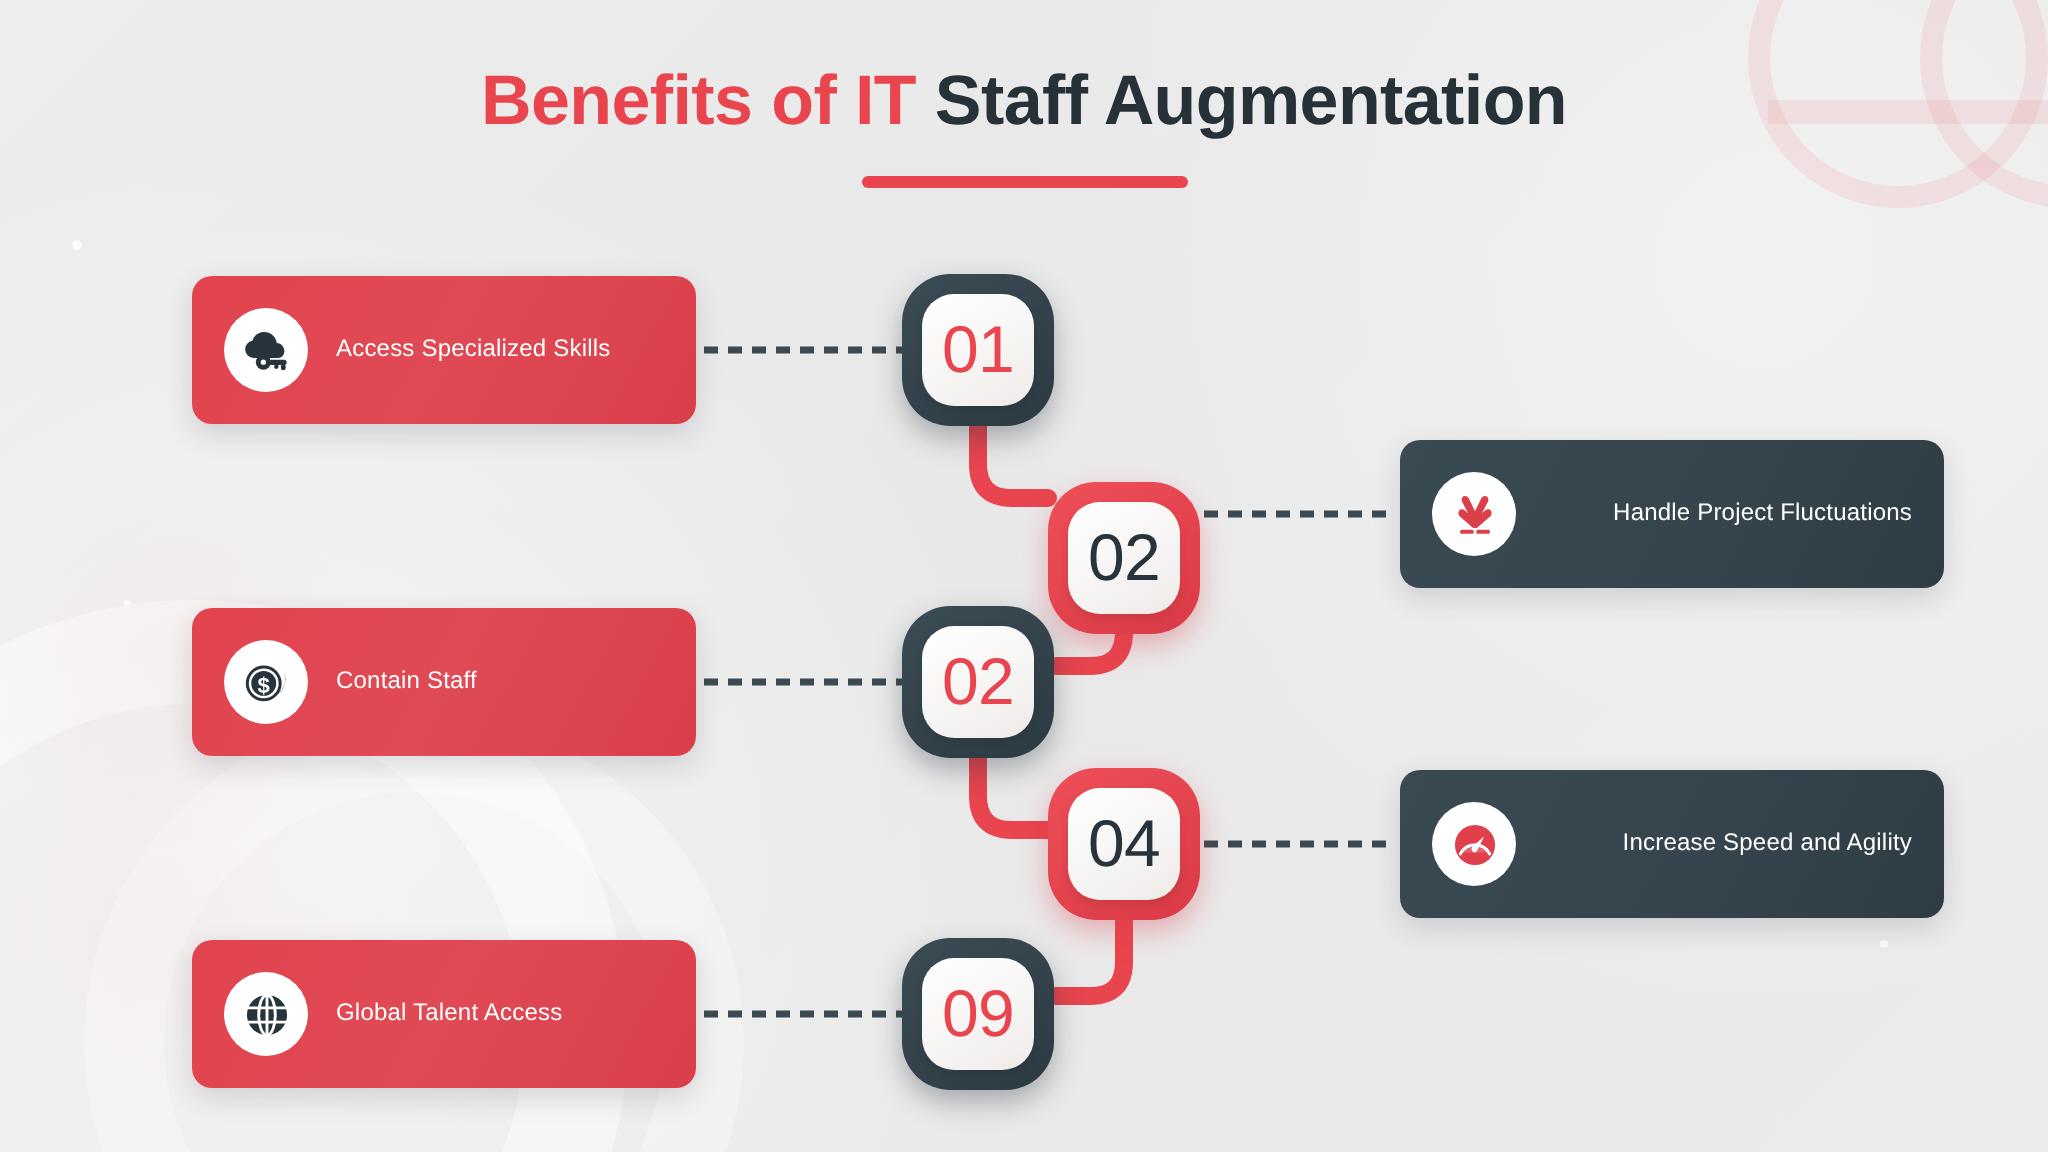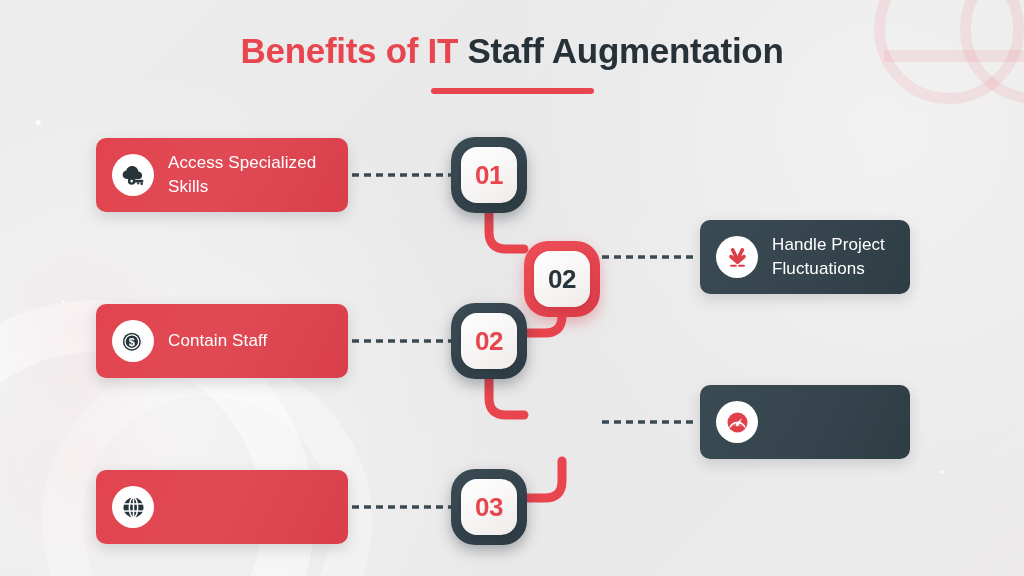--- a/index.html
+++ b/index.html
@@ -119,38 +119,39 @@
     box-shadow: 0 5px 14px rgba(40,45,55,0.16);
   }
   .card.left {
     left: 96px;
     width: 252px;
     height: 74px;
     background: linear-gradient(118deg, #e2444e 0%, #e04a55 50%, #d93f4a 100%);
   }
   .card.right {
     left: 700px;
-    width: 210px;
+    width: 272px;
     height: 74px;
     background: linear-gradient(118deg, #3a4a52 0%, #36454d 55%, #2e3c44 100%);
+    justify-content: space-between;
   }
   .card-icon {
     flex: 0 0 auto;
     width: 42px;
     height: 42px;
     border-radius: 50%;
     background: #ffffff;
     display: flex;
     align-items: center;
     justify-content: center;
   }
   .card-icon svg { display: block; }
   .card-label {
     color: #ffffff;
-    font-size: 17px;
+    font-size: 12px;
     line-height: 1.42;
     font-weight: normal;
     letter-spacing: 0.1px;
   }
 
   
   .badge {
     position: absolute;
     width: 76px;
     height: 76px;
@@ -173,22 +174,22 @@
     width: 56px;
     height: 56px;
     border-radius: 16px;
     background: linear-gradient(150deg, #ffffff 0%, #f6f4f3 60%, #eeeae8 100%);
     display: flex;
     align-items: center;
     justify-content: center;
     box-shadow: 0 2px 5px rgba(0,0,0,0.10);
   }
   .badge-num {
-    font-size: 26px;
-    font-weight: bold;
+    font-size: 33px;
+    font-weight: normal;
     letter-spacing: -0.4px;
   }
   .badge.dark .badge-num { color: #e8454e; }
   .badge.red  .badge-num { color: #27343b; }
 
   
   #pipes, #dashes {
     position: absolute;
     left: 0; top: 0;
     width: 1024px;
@@ -268,20 +269,21 @@
   <div class="card left" style="top:470px;">
     <div class="card-icon">
       <svg width="27" height="27" viewBox="0 0 28 28">
         <circle cx="14" cy="14" r="10.4" fill="#27343b"></circle>
         <ellipse cx="14" cy="14" rx="4.3" ry="10.4" fill="none" stroke="#ffffff" stroke-width="1.5"></ellipse>
         <line x1="3.6" y1="10.3" x2="24.4" y2="10.3" stroke="#ffffff" stroke-width="1.5"></line>
         <line x1="3.6" y1="17.7" x2="24.4" y2="17.7" stroke="#ffffff" stroke-width="1.5"></line>
         <line x1="14" y1="3.6" x2="14" y2="24.4" stroke="#ffffff" stroke-width="1.5"></line>
       </svg>
     </div>
+    <div class="card-label">Global Talent Access</div>
   </div>
 
   <div class="card right" style="top:220px;">
     <div class="card-icon">
       <svg width="27" height="27" viewBox="0 0 28 28">
         <g fill="#dc3f4a">
           <path d="M12.9 20.6 6.3 14.9c-1-.9-1.2-2.3-.5-3.2.7-.9 2-.9 3 0l1.6 1.4-3.1-6c-.5-1.1-.2-2.3.8-2.8 1-.5 2.2 0 2.7 1.1l3.2 6.6c.8 1.7 1.1 3.1 1.1 4.6v4h-2.2z"></path>
           <path d="M15.1 20.6 21.7 14.9c1-.9 1.2-2.3.5-3.2-.7-.9-2-.9-3 0l-1.6 1.4 3.1-6c.5-1.1.2-2.3-.8-2.8-1-.5-2.2 0-2.7 1.1l-3.2 6.6c-.8 1.7-1.1 3.1-1.1 4.6v4h2.2z"></path>
           <rect x="6.3" y="21.6" width="7" height="2.1" rx="0.8"></rect>
           <rect x="14.7" y="21.6" width="7" height="2.1" rx="0.8"></rect>
@@ -293,40 +295,46 @@
 
   <div class="card right" style="top:385px;">
     <div class="card-icon">
       <svg width="27" height="27" viewBox="0 0 28 28">
         <circle cx="14" cy="14" r="10.4" fill="#e0404b"></circle>
         <path d="M5.9 17.9a9 9 0 0 1 16.2 0z" fill="#ffffff" opacity="0.18"></path>
         <path d="M18.8 9.4 12.6 15a1.7 1.7 0 0 0 2.1 2.6l4.1-8.2z" fill="#ffffff"></path>
         <path d="M6.4 18.6a8.6 8.6 0 0 1 15.2 0" fill="none" stroke="#ffffff" stroke-width="1.6" stroke-linecap="round"></path>
       </svg>
     </div>
+    <div class="card-label">Increase Speed and Agility</div>
   </div>
 
   <div class="badge dark" style="left:451px; top:137px;">
     <div class="badge-inner">
       <span class="badge-num">01</span>
     </div>
   </div>
 
   <div class="badge red" style="left:524px; top:219px;margin-top:22px;">
     <div class="badge-inner">
       <span class="badge-num">02</span>
     </div>
   </div>
 
   <div class="badge dark" style="left:451px; top:303px;">
     <div class="badge-inner">
       <span class="badge-num">02</span>
     </div>
   </div>
 
+  <div class="badge red" style="left:524px; top:384px;">
+    <div class="badge-inner">
+      <span class="badge-num">04</span>
+    </div>
+  </div>
 
   <div class="badge dark" style="left:451px; top:469px;">
     <div class="badge-inner">
-      <span class="badge-num">03</span>
+      <span class="badge-num">09</span>
     </div>
   </div>
 
 </div>
 
 </body></html>

